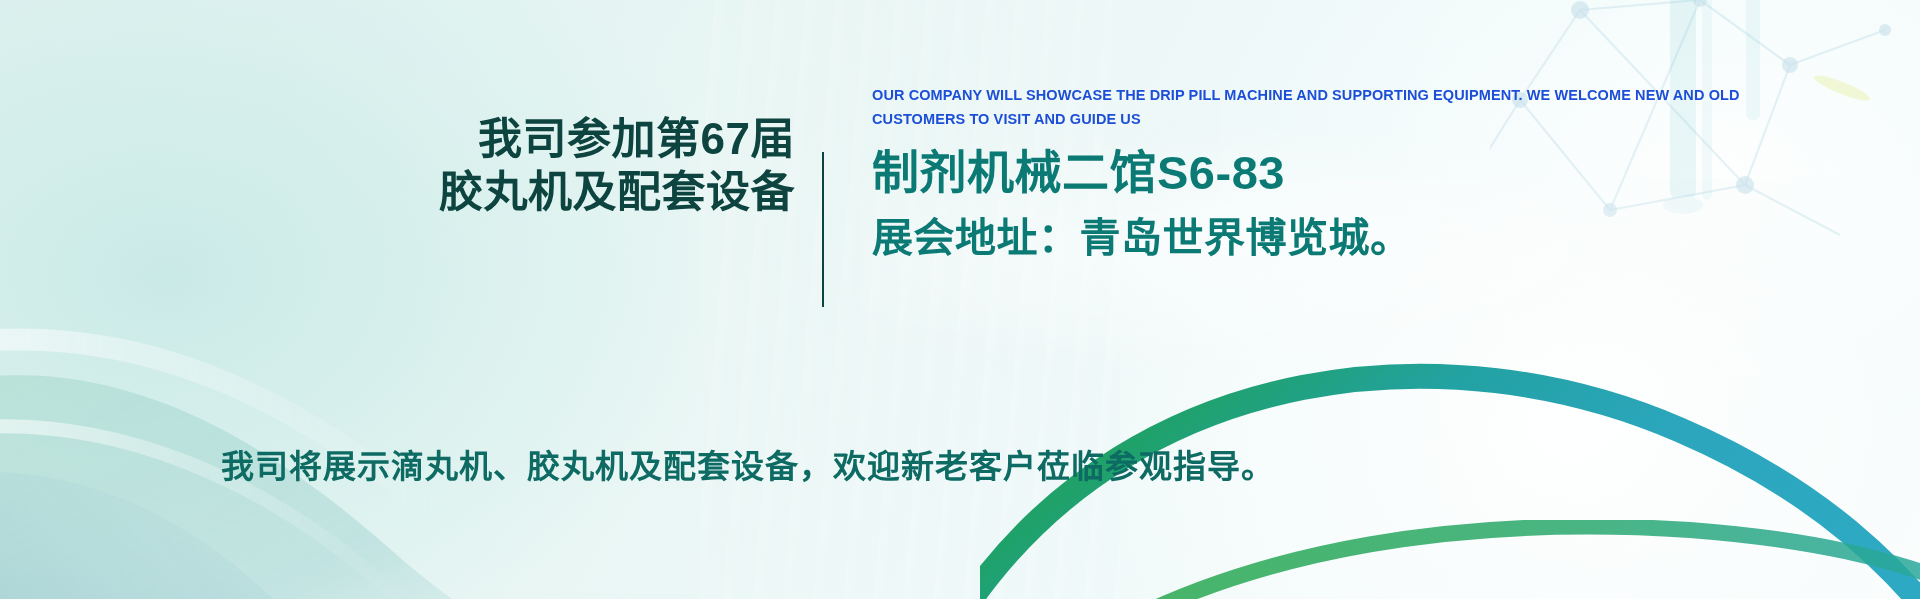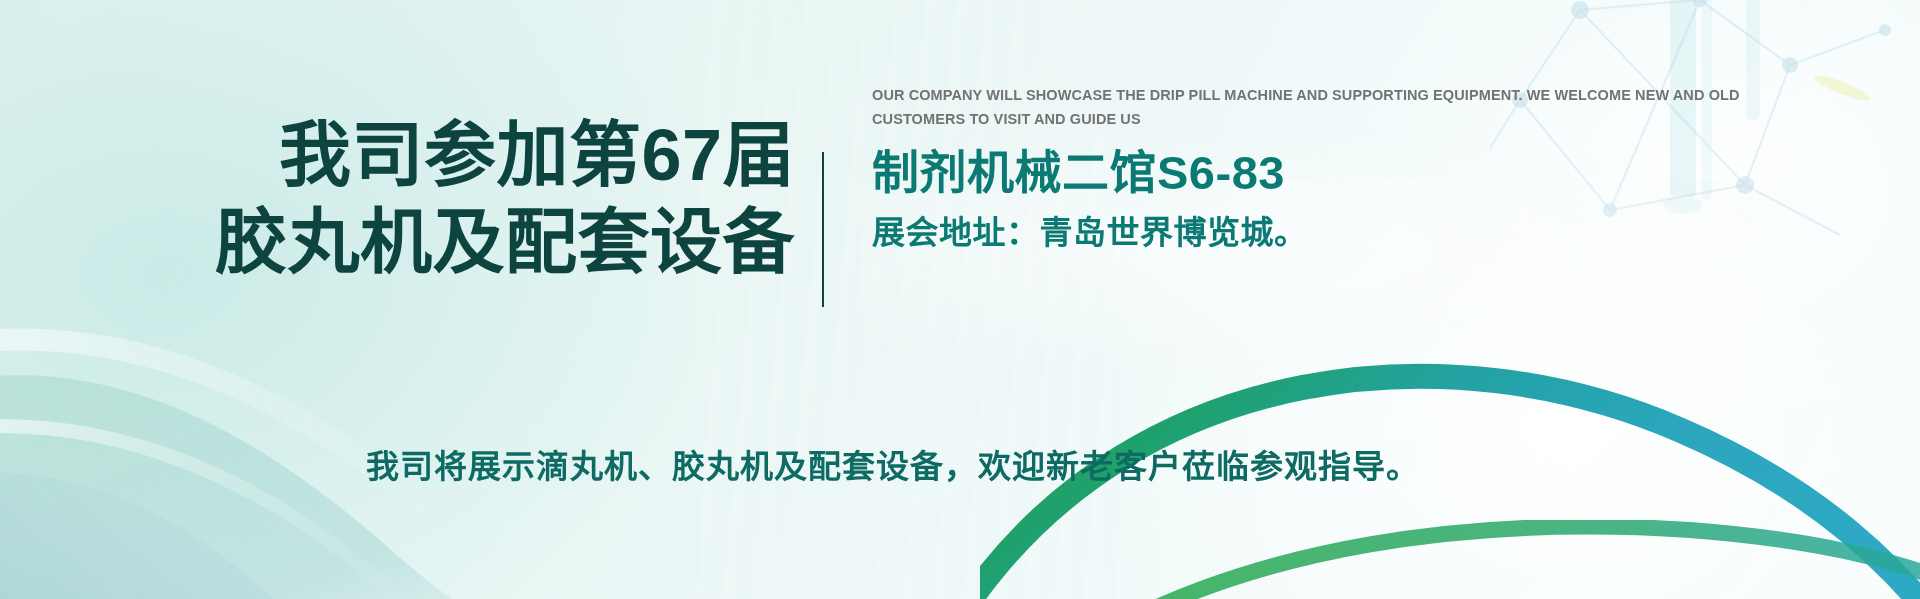--- a/index.html
+++ b/index.html
@@ -123,21 +123,21 @@
 
   
   .headline {
     position: absolute;
     left: 120px;
     top: 112px;
     width: 675px;
     text-align: right;
     color: #0d4440;
     font-weight: 700;
-    font-size: 72px;
+    font-size: 44px;
     line-height: 1.21;
     letter-spacing: 0.5px;
     white-space: nowrap;
   }
   .headline .hl-line { display: block; }
 
   
   .divider {
     position: absolute;
     left: 822px;
@@ -148,59 +148,60 @@
   }
 
   
   .right-col {
     position: absolute;
     left: 872px;
     top: 84px;
     width: 1010px;
   }
   .eng-caption {
-    color: #737373;
+    color: #1d4ed8;
     font-size: 14.5px;
     font-weight: 600;
     line-height: 1.65;
     letter-spacing: 0.1px;
     width: 915px;
     margin: 0 0 16px 0;
   }
   .booth {
     color: #0b7a74;
     font-weight: 700;
     font-size: 47px;
     line-height: 1.06;
     letter-spacing: 0.5px;
     margin: 0 0 14px 0;
     white-space: nowrap;
   }
   .info-line {
     color: #0b7a74;
     font-weight: 700;
-    font-size: 33px;
+    font-size: 41px;
     line-height: 1.28;
     letter-spacing: 0.5px;
     white-space: nowrap;
     margin: 0 0 4px 0;
   }
 
   
   .tagline {
     position: absolute;
     left: 0;
     top: 440px;
     width: 1420px;
-    text-align: right;
+    text-align: center;
     color: #0e6b64;
     font-weight: 600;
     font-size: 33px;
     letter-spacing: 1px;
     white-space: nowrap;
+    padding-left: 38px;
   }
 </style>
 </head>
 <body>
 
 <div id="banner">
 
   <div class="bg-base"></div>
   <div class="bg-tint-left"></div>
   <div class="bg-tint-topright"></div>

